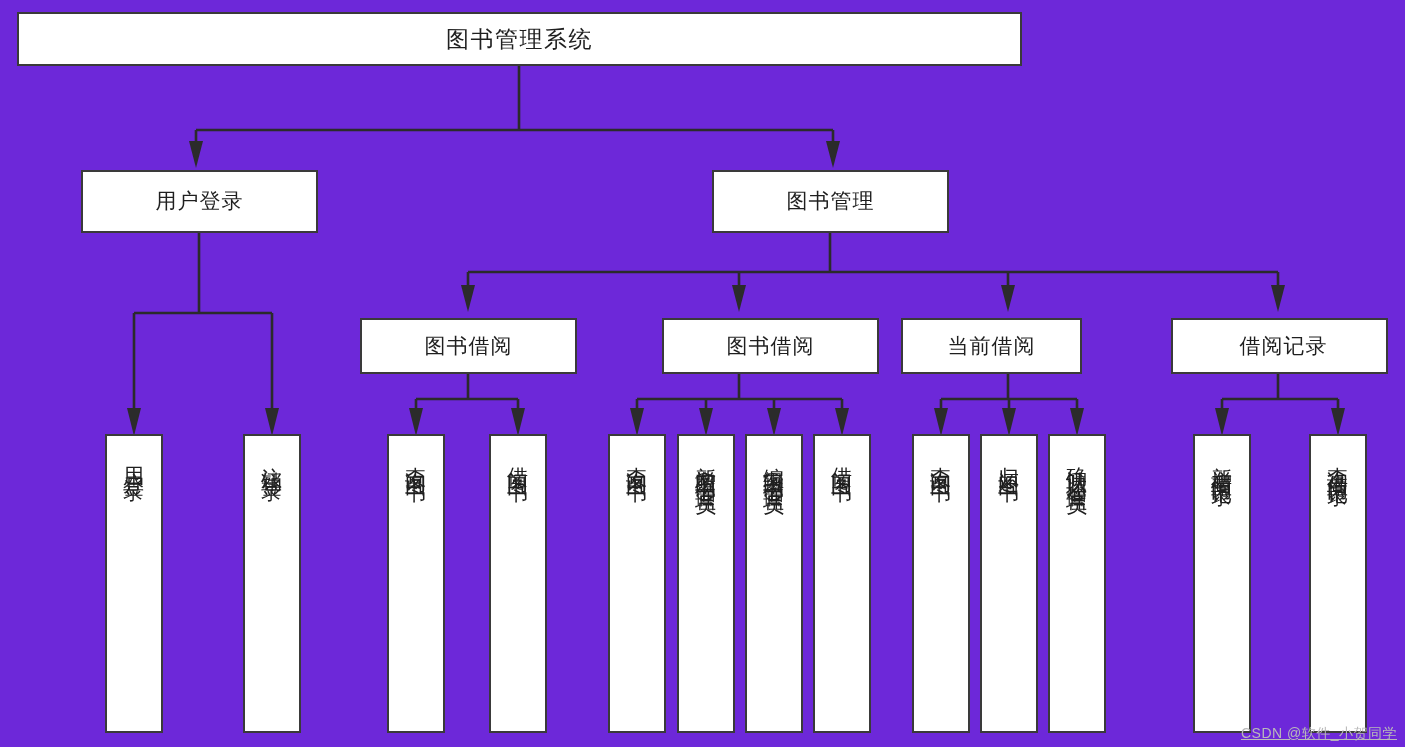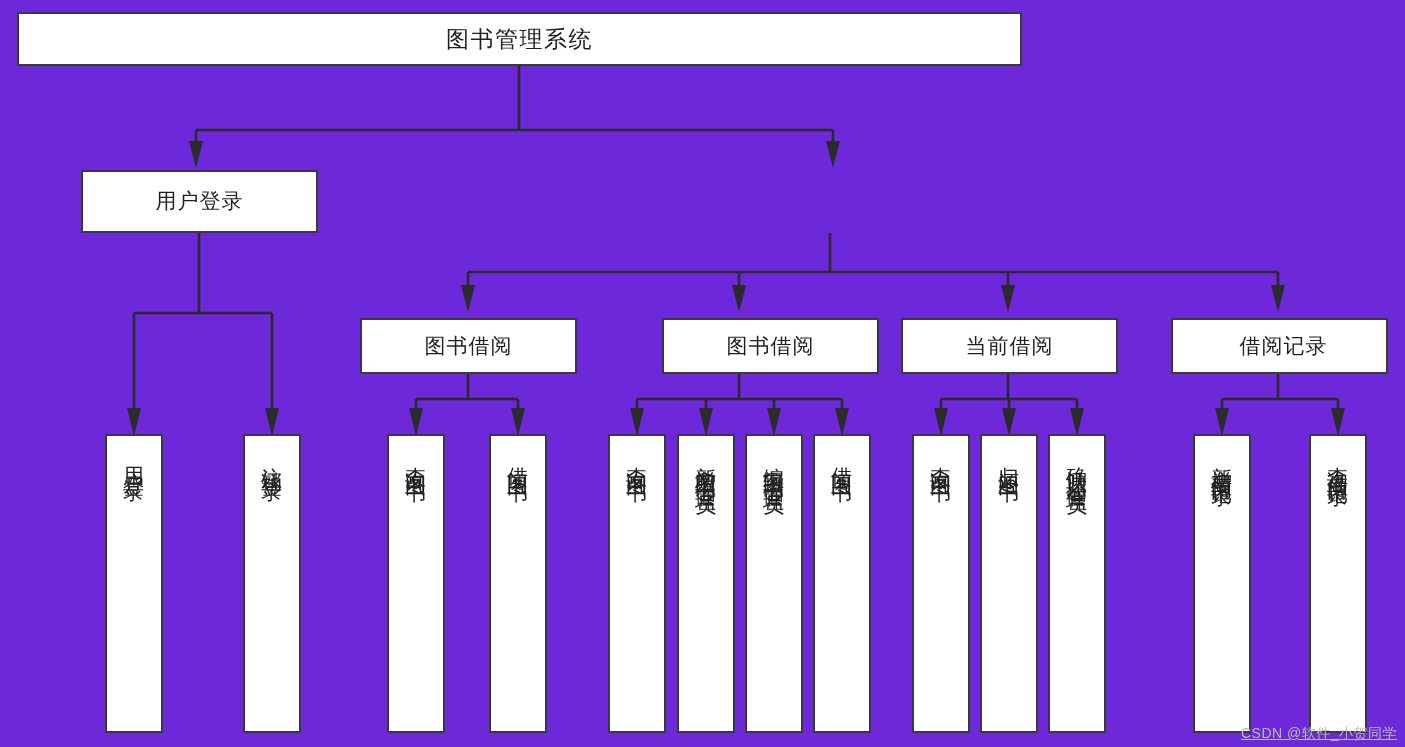--- a/index.html
+++ b/index.html
@@ -159,28 +159,31 @@
     </g>
   </svg>
 
   <div class="node root h" style="left:17px; top:12px; width:1005px; height:54px;">
     <span class="node-label">图书管理系统</span>
   </div>
 
   <div class="node h" style="left:81px; top:170px; width:237px; height:63px;">
     <span class="node-label">用户登录</span>
   </div>
+  <div class="node h" style="left:712px; top:170px; width:237px; height:63px;">
+    <span class="node-label">图书管理</span>
+  </div>
 
   <div class="node h" style="left:360px; top:318px; width:217px; height:56px;">
     <span class="node-label">图书借阅</span>
   </div>
   <div class="node h" style="left:632px; top:318px; width:217px; height:56px;margin-left:30px;">
     <span class="node-label">图书借阅</span>
   </div>
-  <div class="node h" style="left:901px; top:318px; width:217px; height:56px;">
+  <div class="node h" style="left:901px; top:318px; width:181px; height:56px;">
     <span class="node-label">当前借阅</span>
   </div>
   <div class="node h" style="left:1171px; top:318px; width:217px; height:56px;padding-left:8px;">
     <span class="node-label">借阅记录</span>
   </div>
 
   <div class="node v" style="left:105px; top:434px; width:58px; height:299px;">
     <span class="node-label">用户登录</span>
   </div>
   <div class="node v" style="left:243px; top:434px; width:58px; height:299px;">

